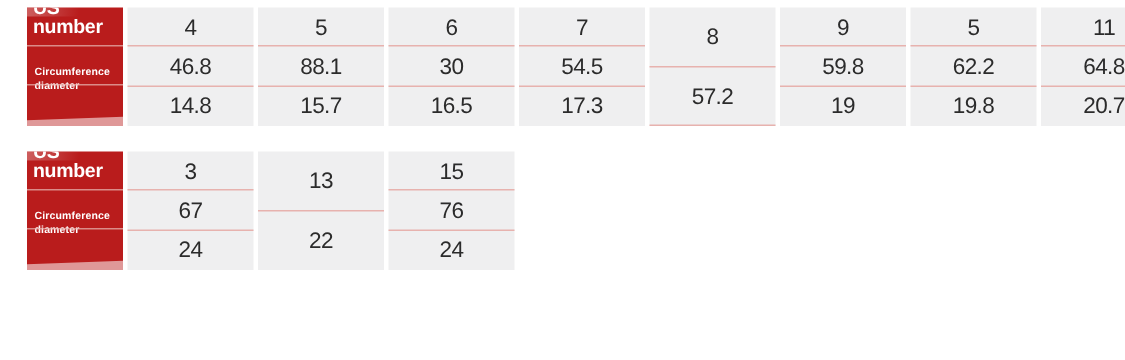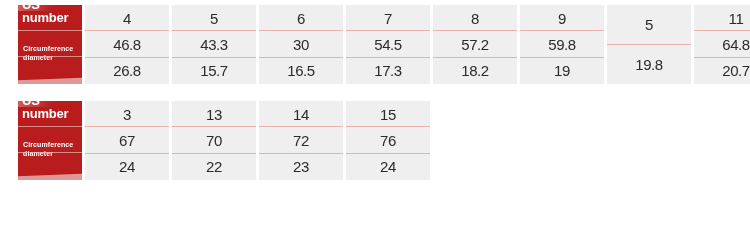--- a/index.html
+++ b/index.html
@@ -141,55 +141,55 @@
       <span>Circumference</span>
       <span>diameter</span>
     </div>
     <div class="label-rule r1"></div>
     <div class="label-rule r2"></div>
   </div>
 
   <div class="col">
     <div class="cell rule-below">4</div>
     <div class="cell rule-below">46.8</div>
-    <div class="cell">26.8</div>
+    <div class="cell">14.8</div>
   </div>
 
   <div class="col">
     <div class="cell rule-below">5</div>
-    <div class="cell rule-below">43.3</div>
+    <div class="cell rule-below">88.1</div>
     <div class="cell">15.7</div>
   </div>
 
   <div class="col">
     <div class="cell rule-below">6</div>
     <div class="cell rule-below">30</div>
     <div class="cell">16.5</div>
   </div>
 
   <div class="col">
     <div class="cell rule-below">7</div>
     <div class="cell rule-below">54.5</div>
     <div class="cell">17.3</div>
   </div>
 
   <div class="col">
     <div class="cell rule-below">8</div>
     <div class="cell rule-below">57.2</div>
-    <div class="cell">18.2</div>
   </div>
 
   <div class="col">
     <div class="cell rule-below">9</div>
     <div class="cell rule-below">59.8</div>
     <div class="cell">19</div>
   </div>
 
   <div class="col">
     <div class="cell rule-below">5</div>
+    <div class="cell rule-below">62.2</div>
     <div class="cell">19.8</div>
   </div>
 
   <div class="col">
     <div class="cell rule-below">11</div>
     <div class="cell rule-below">64.8</div>
     <div class="cell">20.7</div>
   </div>
 
 </div>
@@ -210,29 +210,23 @@
   </div>
 
   <div class="col">
     <div class="cell rule-below">3</div>
     <div class="cell rule-below">67</div>
     <div class="cell">24</div>
   </div>
 
   <div class="col">
     <div class="cell rule-below">13</div>
-    <div class="cell rule-below">70</div>
     <div class="cell">22</div>
   </div>
 
-  <div class="col">
-    <div class="cell rule-below">14</div>
-    <div class="cell rule-below">72</div>
-    <div class="cell">23</div>
-  </div>
 
   <div class="col">
     <div class="cell rule-below">15</div>
     <div class="cell rule-below">76</div>
     <div class="cell">24</div>
   </div>
 
 </div>
 
 </body></html>

